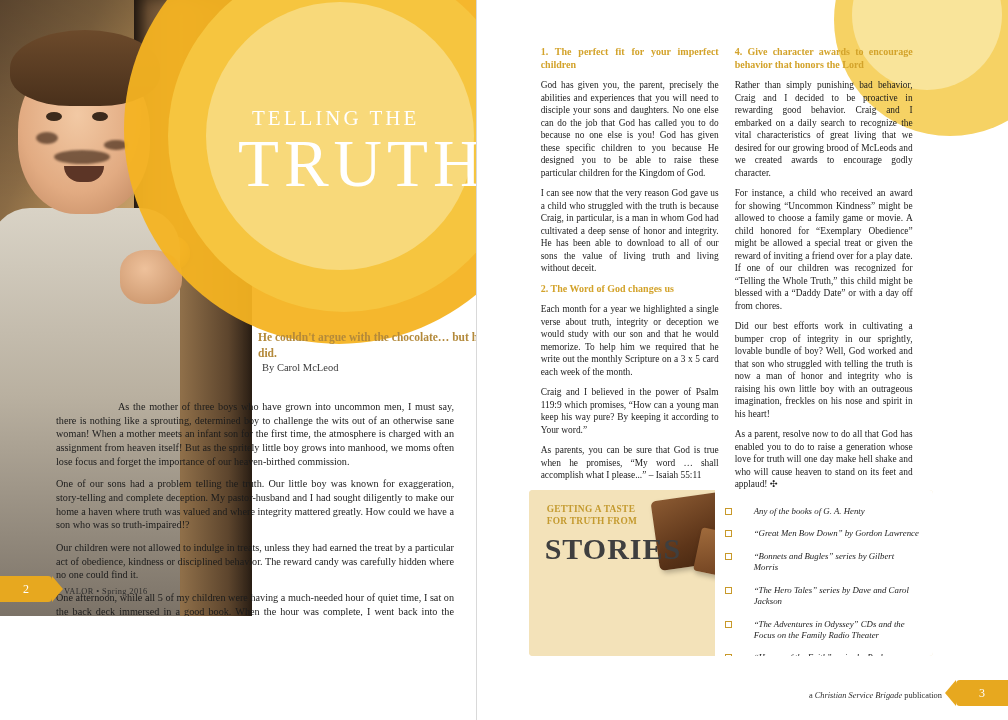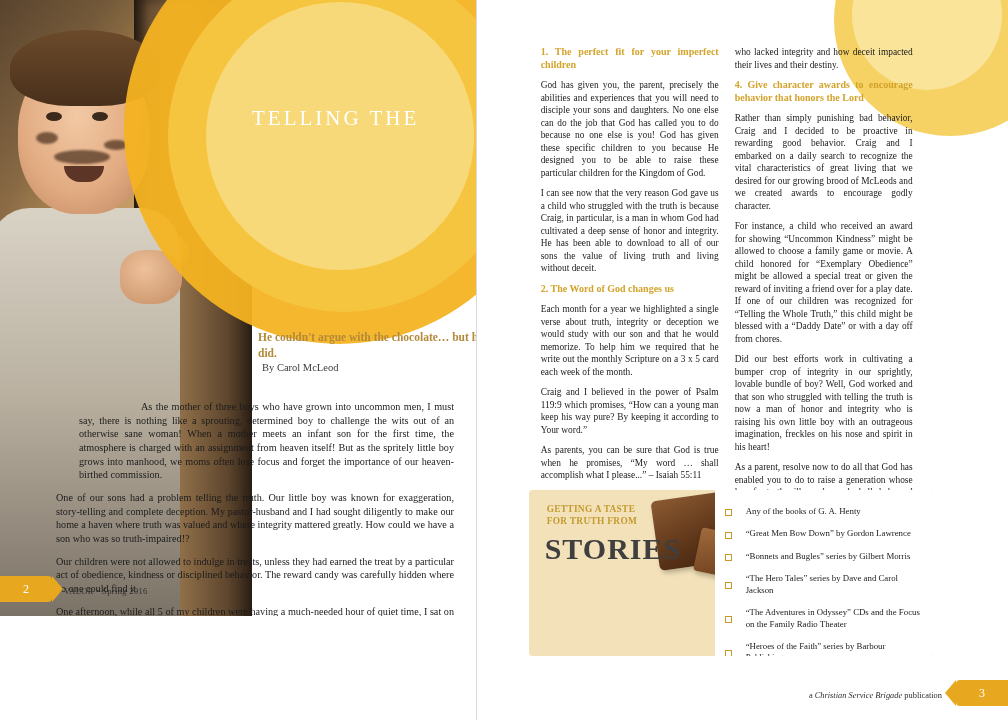--- a/index.html
+++ b/index.html
@@ -114,21 +114,21 @@
   .byline {
     position: absolute; left: 262px; top: 362px; width: 230px;
     color: #3a3a3a; font-size: 10.5px;
   }
 
   .body-left {
     position: absolute; left: 56px; top: 400px; width: 398px;
     font-size: 10.2px; line-height: 1.34; color: #1b1b1b; text-align: justify;
   }
   .body-left p { margin: 0 0 9px 0; text-indent: 0; }
-  .body-left p.indent { text-indent: 62px; margin-left: 23px; }
+  .body-left p.indent { text-indent: 62px; }
 
   .foot-left {
     position: absolute; left: 0; bottom: 0; width: 504px; height: 48px;
   }
   .page-tab-left {
     position: absolute; left: 0; bottom: 14px; width: 52px; height: 26px;
     background: #e7a81f;
     color: #ffffff; font-size: 12px;
     display: flex; align-items: center; justify-content: center;
     border-radius: 0 4px 4px 0;
@@ -200,22 +200,22 @@
     background: #d9a81d; color: #ffffff;
     font-size: 8.6px; line-height: 1.34; font-weight: bold;
     padding: 10px 10px; border-radius: 3px; text-align: left;
   }
   .sb-right {
     position: absolute; right: 0; top: 0; width: 218px; height: 166px;
     background: #ffffff;
     padding: 16px 12px 10px 10px;
   }
   .sb-item {
-    display: flex; align-items: center; gap: 14px;
-    font-size: 8.8px; line-height: 1.3; color: #1b1b1b; margin-bottom: 11px;
+    display: flex; align-items: flex-start; gap: 22px;
+    font-size: 8.8px; line-height: 1.3; color: #1b1b1b; margin-bottom: 11px; font-style: italic;
   }
   .sb-check {
     flex: 0 0 auto; width: 7px; height: 7px; margin-top: 2px;
     border: 1px solid #c8992a;
   }
 
   .page-tab-right {
     position: absolute; right: 0; bottom: 14px; width: 52px; height: 26px;
     background: #e7a81f; color: #ffffff; font-size: 12px;
     display: flex; align-items: center; justify-content: center;
@@ -254,20 +254,21 @@
       <div class="smudge1"></div>
       <div class="hand"></div>
     </div>
 
     <div class="suncircle sun1"></div>
     <div class="suncircle sun2"></div>
     <div class="suncircle sun3"></div>
 
     <div class="title-block">
       <div class="title-small">TELLING THE</div>
+      <div class="title-big">TRUTH</div>
     </div>
 
     <div class="deck">He couldn't argue with the chocolate… but he did.</div>
     <div class="byline">By Carol McLeod</div>
 
     <div class="body-left">
       <p class="indent">As the mother of three boys who have grown into uncommon men, I must say, there is nothing like a sprouting, determined boy to challenge the wits out of an otherwise sane woman! When a mother meets an infant son for the first time, the atmosphere is charged with an assignment from heaven itself! But as the spritely little boy grows into manhood, we moms often lose focus and forget the importance of our heaven-birthed commission.</p>
       <p>One of our sons had a problem telling the truth. Our little boy was known for exaggeration, story-telling and complete deception. My pastor-husband and I had sought diligently to make our home a haven where truth was valued and where integrity mattered greatly. How could we have a son who was so truth-impaired!?</p>
       <p>Our children were not allowed to indulge in treats, unless they had earned the treat by a particular act of obedience, kindness or disciplined behavior. The reward candy was carefully hidden where no one could find it.</p>
       <p>One afternoon, while all 5 of my children were having a much-needed hour of quiet time, I sat on the back deck immersed in a good book. When the hour was complete, I went back into the house to call the children to the school table. When this particular son trotted into the room, it was apparent that my husband and I were not as shrewd at hiding goodies as we had thought. Chocolate adorned his shirt, his hands and his face. This boy, with the evidence painted all over his 7-year-old body, denied having eaten the candy! He even cried and begged me to believe him!</p>
@@ -291,21 +292,20 @@
       <p class="subhead">2. The Word of God changes us</p>
       <p>Each month for a year we highlighted a single verse about truth, integrity or deception we would study with our son and that he would memorize. To help him we required that he write out the monthly Scripture on a 3 x 5 card each week of the month.</p>
       <p>Craig and I believed in the power of Psalm 119:9 which promises, “How can a young man keep his way pure? By keeping it according to Your word.”</p>
       <p>As parents, you can be sure that God is true when he promises, “My word … shall accomplish what I please...” – Isaiah 55:11</p>
       <p>God's Word is able to accomplish in your child's life what you are unable to accomplish in your own strength!</p>
       <p class="subhead">3. Let people from history inspire your son</p>
       <p>In our attempt to teach our son the absolute importance of telling the truth, we studied the lives of George Washington, Abraham Lincoln, Eric Liddell and Billy Sunday. We also studied men and women</p>
     </div>
 
     <div class="col col-2">
-      <p>who lacked integrity and how deceit impacted their lives and their destiny.</p>
       <p class="subhead">4. Give character awards to encourage behavior that honors the Lord</p>
       <p>Rather than simply punishing bad behavior, Craig and I decided to be proactive in rewarding good behavior. Craig and I embarked on a daily search to recognize the vital characteristics of great living that we desired for our growing brood of McLeods and we created awards to encourage godly character.</p>
       <p>For instance, a child who received an award for showing “Uncommon Kindness” might be allowed to choose a family game or movie. A child honored for “Exemplary Obedience” might be allowed a special treat or given the reward of inviting a friend over for a play date. If one of our children was recognized for “Telling the Whole Truth,” this child might be blessed with a “Daddy Date” or with a day off from chores.</p>
       <p>Did our best efforts work in cultivating a bumper crop of integrity in our sprightly, lovable bundle of boy? Well, God worked and that son who struggled with telling the truth is now a man of honor and integrity who is raising his own little boy with an outrageous imagination, freckles on his nose and spirit in his heart!</p>
       <p>As a parent, resolve now to do all that God has enabled you to do to raise a generation whose love for truth will one day make hell shake and who will cause heaven to stand on its feet and applaud! ✣</p>
       <p class="bio">Carol is the author of 6 books including Joyfully Yours to be released in 2016. She is a popular speaker at women's conferences, has a daily radio program, “Defiant Joy! Radio”, and is a co-host on 100 Huntley Street. For more information, go to justjoyministries.com.</p>
     </div>
 
     <div class="sidebar-box">
       <div class="sb-left">

